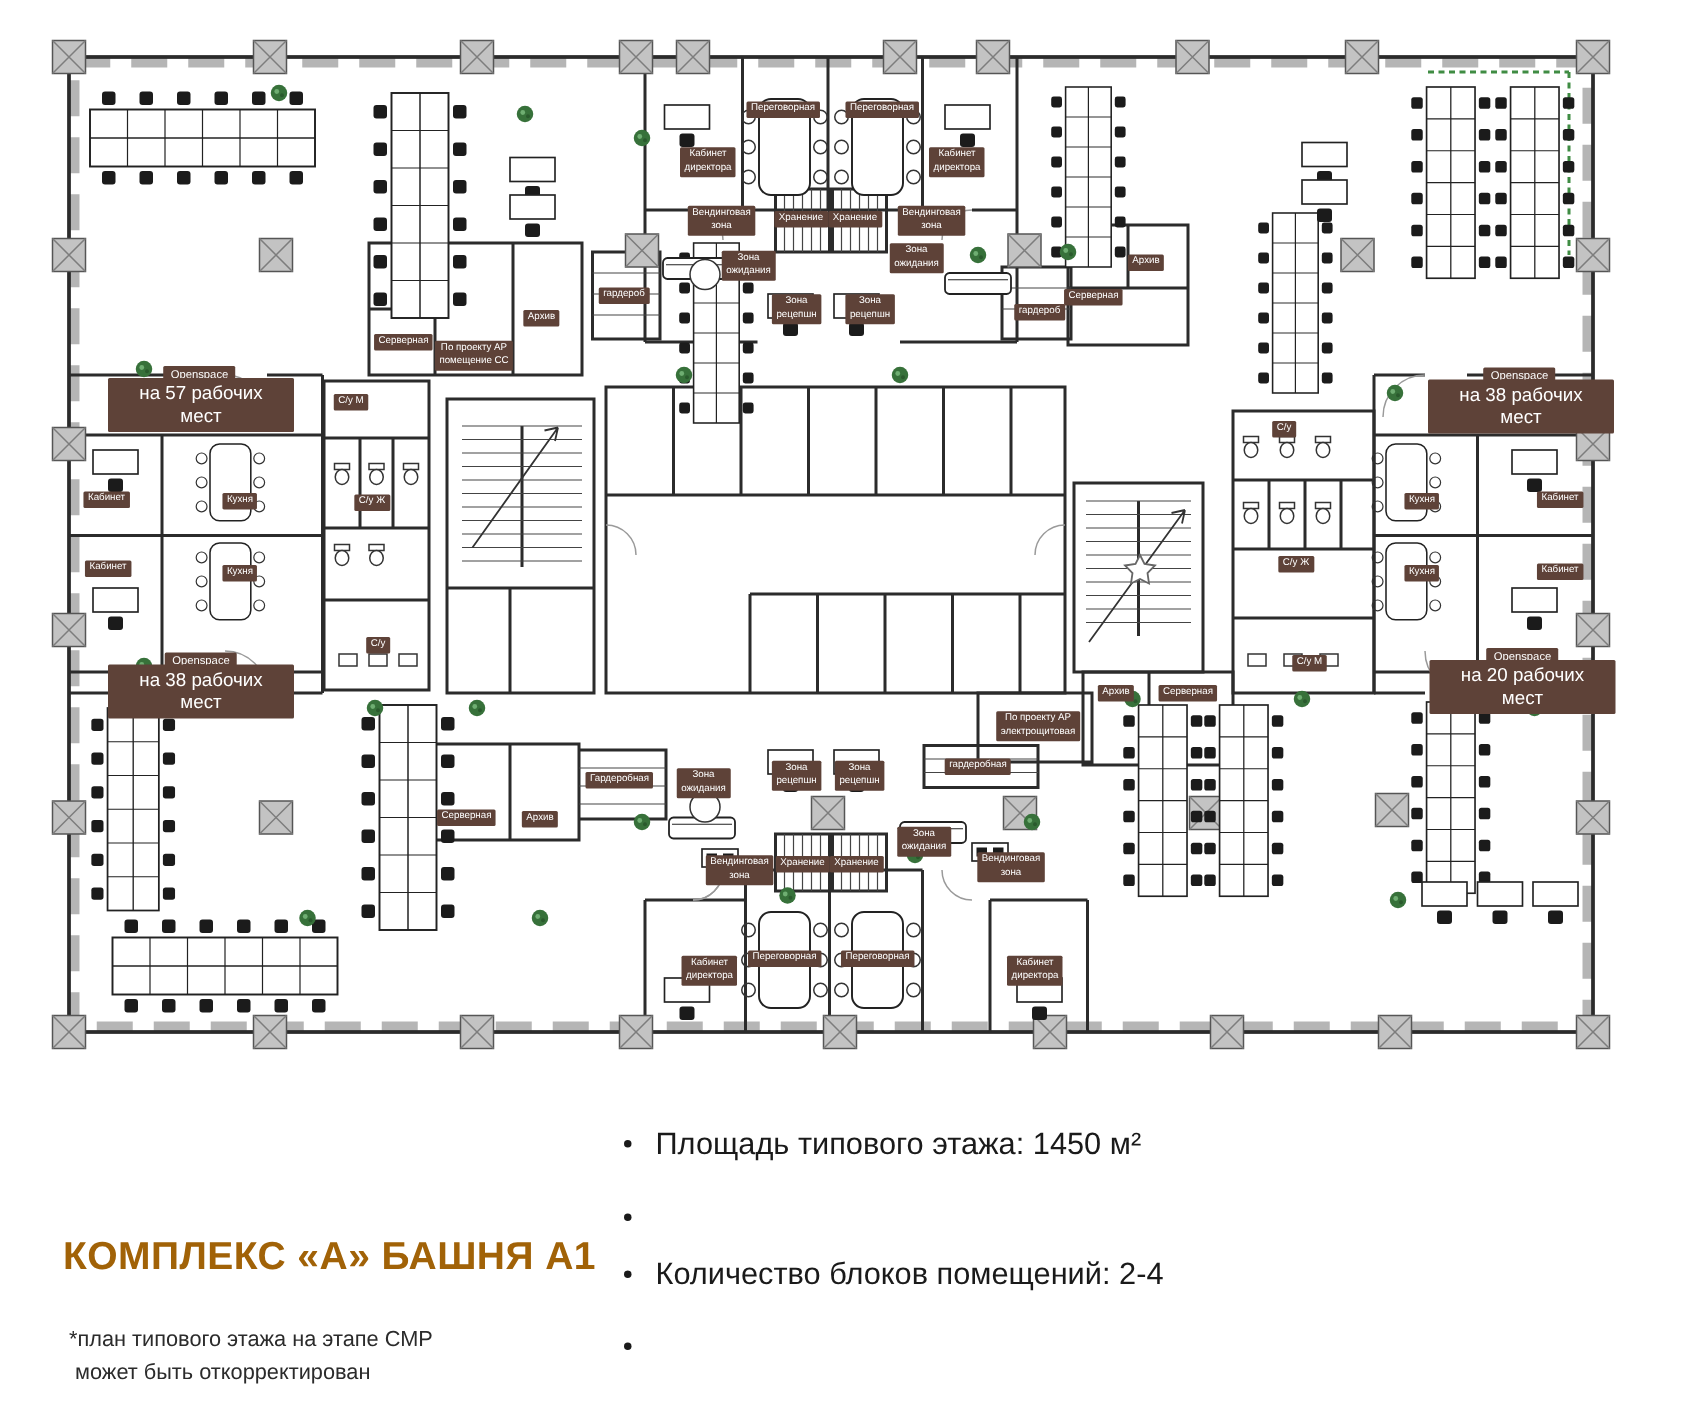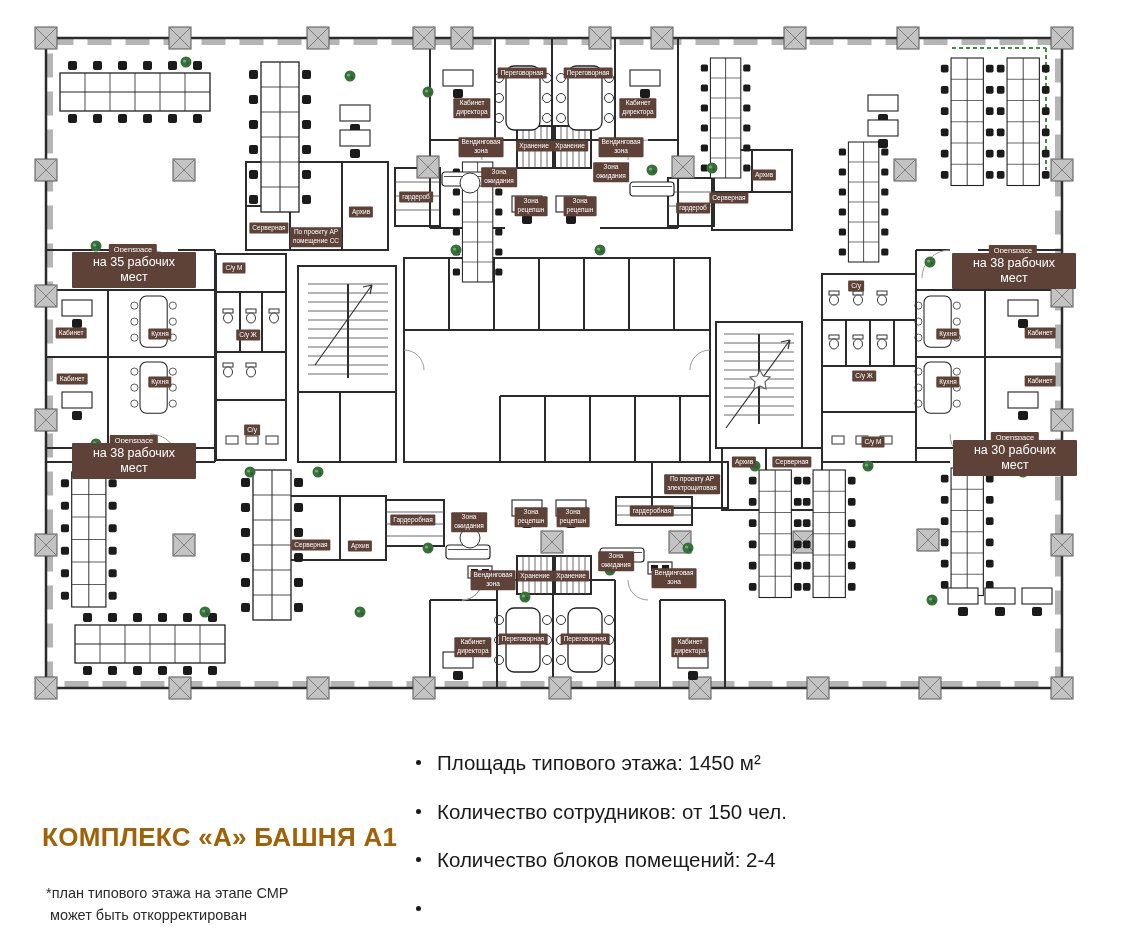--- a/index.html
+++ b/index.html
@@ -270,21 +270,21 @@
       <use href="#plant" x="868" y="466"></use>
         <use href="#plant" x="932" y="600"></use>
         <use href="#plant" x="1023" y="472"></use>
       <use href="#plant" x="205" y="612"></use>
         <use href="#plant" x="360" y="612"></use>
     </g>
   </svg>
 
   <div class="labels-layer">
       <div class="lbl tag" style="left: 133px; top: 250px;">Openspace</div>
-      <div class="lbl big" style="left: 134px; top: 270px;">на 35 рабочих
+      <div class="lbl big" style="left: 134px; top: 270px;">на 57 рабочих
 мест</div>
       <div class="lbl" style="left: 71px; top: 333px;">Кабинет</div>
       <div class="lbl" style="left: 160px; top: 334px;">Кухня</div>
       <div class="lbl" style="left: 72px; top: 379px;">Кабинет</div>
       <div class="lbl" style="left: 160px; top: 382px;">Кухня</div>
       <div class="lbl tag" style="left: 134px; top: 441px;">Openspace</div>
       <div class="lbl big" style="left: 134px; top: 461px;">на 38 рабочих
 мест</div>
       <div class="lbl" style="left: 234px; top: 268px;">С/у М</div>
       <div class="lbl" style="left: 248px; top: 335px;">С/у Ж</div>
@@ -318,21 +318,21 @@
       <div class="lbl" style="left: 729px; top: 198px;">Серверная</div>
       <div class="lbl" style="left: 764px; top: 175px;">Архив</div>
       <div class="lbl tag" style="left: 1013px; top: 251px;">Openspace</div>
       <div class="lbl big" style="left: 1014px; top: 271px;">на 38 рабочих
 мест</div>
       <div class="lbl" style="left: 948px; top: 334px;">Кухня</div>
       <div class="lbl" style="left: 1040px; top: 333px;">Кабинет</div>
       <div class="lbl" style="left: 1040px; top: 381px;">Кабинет</div>
       <div class="lbl" style="left: 948px; top: 382px;">Кухня</div>
       <div class="lbl tag" style="left: 1015px; top: 438px;">Openspace</div>
-      <div class="lbl big" style="left: 1015px; top: 458px;">на 30 рабочих
+      <div class="lbl big" style="left: 1015px; top: 458px;">на 20 рабочих
 мест</div>
       <div class="lbl" style="left: 856px; top: 286px;">С/у</div>
       <div class="lbl" style="left: 864px; top: 376px;">С/у Ж</div>
       <div class="lbl" style="left: 873px; top: 442px;">С/у М</div>
       <div class="lbl" style="left: 744px; top: 462px;">Архив</div>
       <div class="lbl" style="left: 792px; top: 462px;">Серверная</div>
       <div class="lbl" style="left: 692px; top: 484px;">По проекту АР
 электрощитовая</div>
       <div class="lbl" style="left: 652px; top: 511px;">гардеробная</div>
       <div class="lbl" style="left: 616px; top: 561px;">Зона
@@ -365,21 +365,20 @@
 <div class="info-footnote">*план типового этажа на этапе СМР
 &nbsp;может быть откорректирован</div>
 
 <div class="info-bullets">
   <div class="bullet-row">
     <span class="dot"></span>
     <span class="bullet-text">Площадь типового этажа: 1450 м²</span>
   </div>
   <div class="bullet-row">
     <span class="dot"></span>
-    <span class="bullet-text">Количество сотрудников: от 150 чел.</span>
   </div>
   <div class="bullet-row">
     <span class="dot"></span>
     <span class="bullet-text">Количество блоков помещений: 2-4</span>
   </div>
   <div class="bullet-row">
     <span class="dot"></span>
   </div>
 </div>
 

